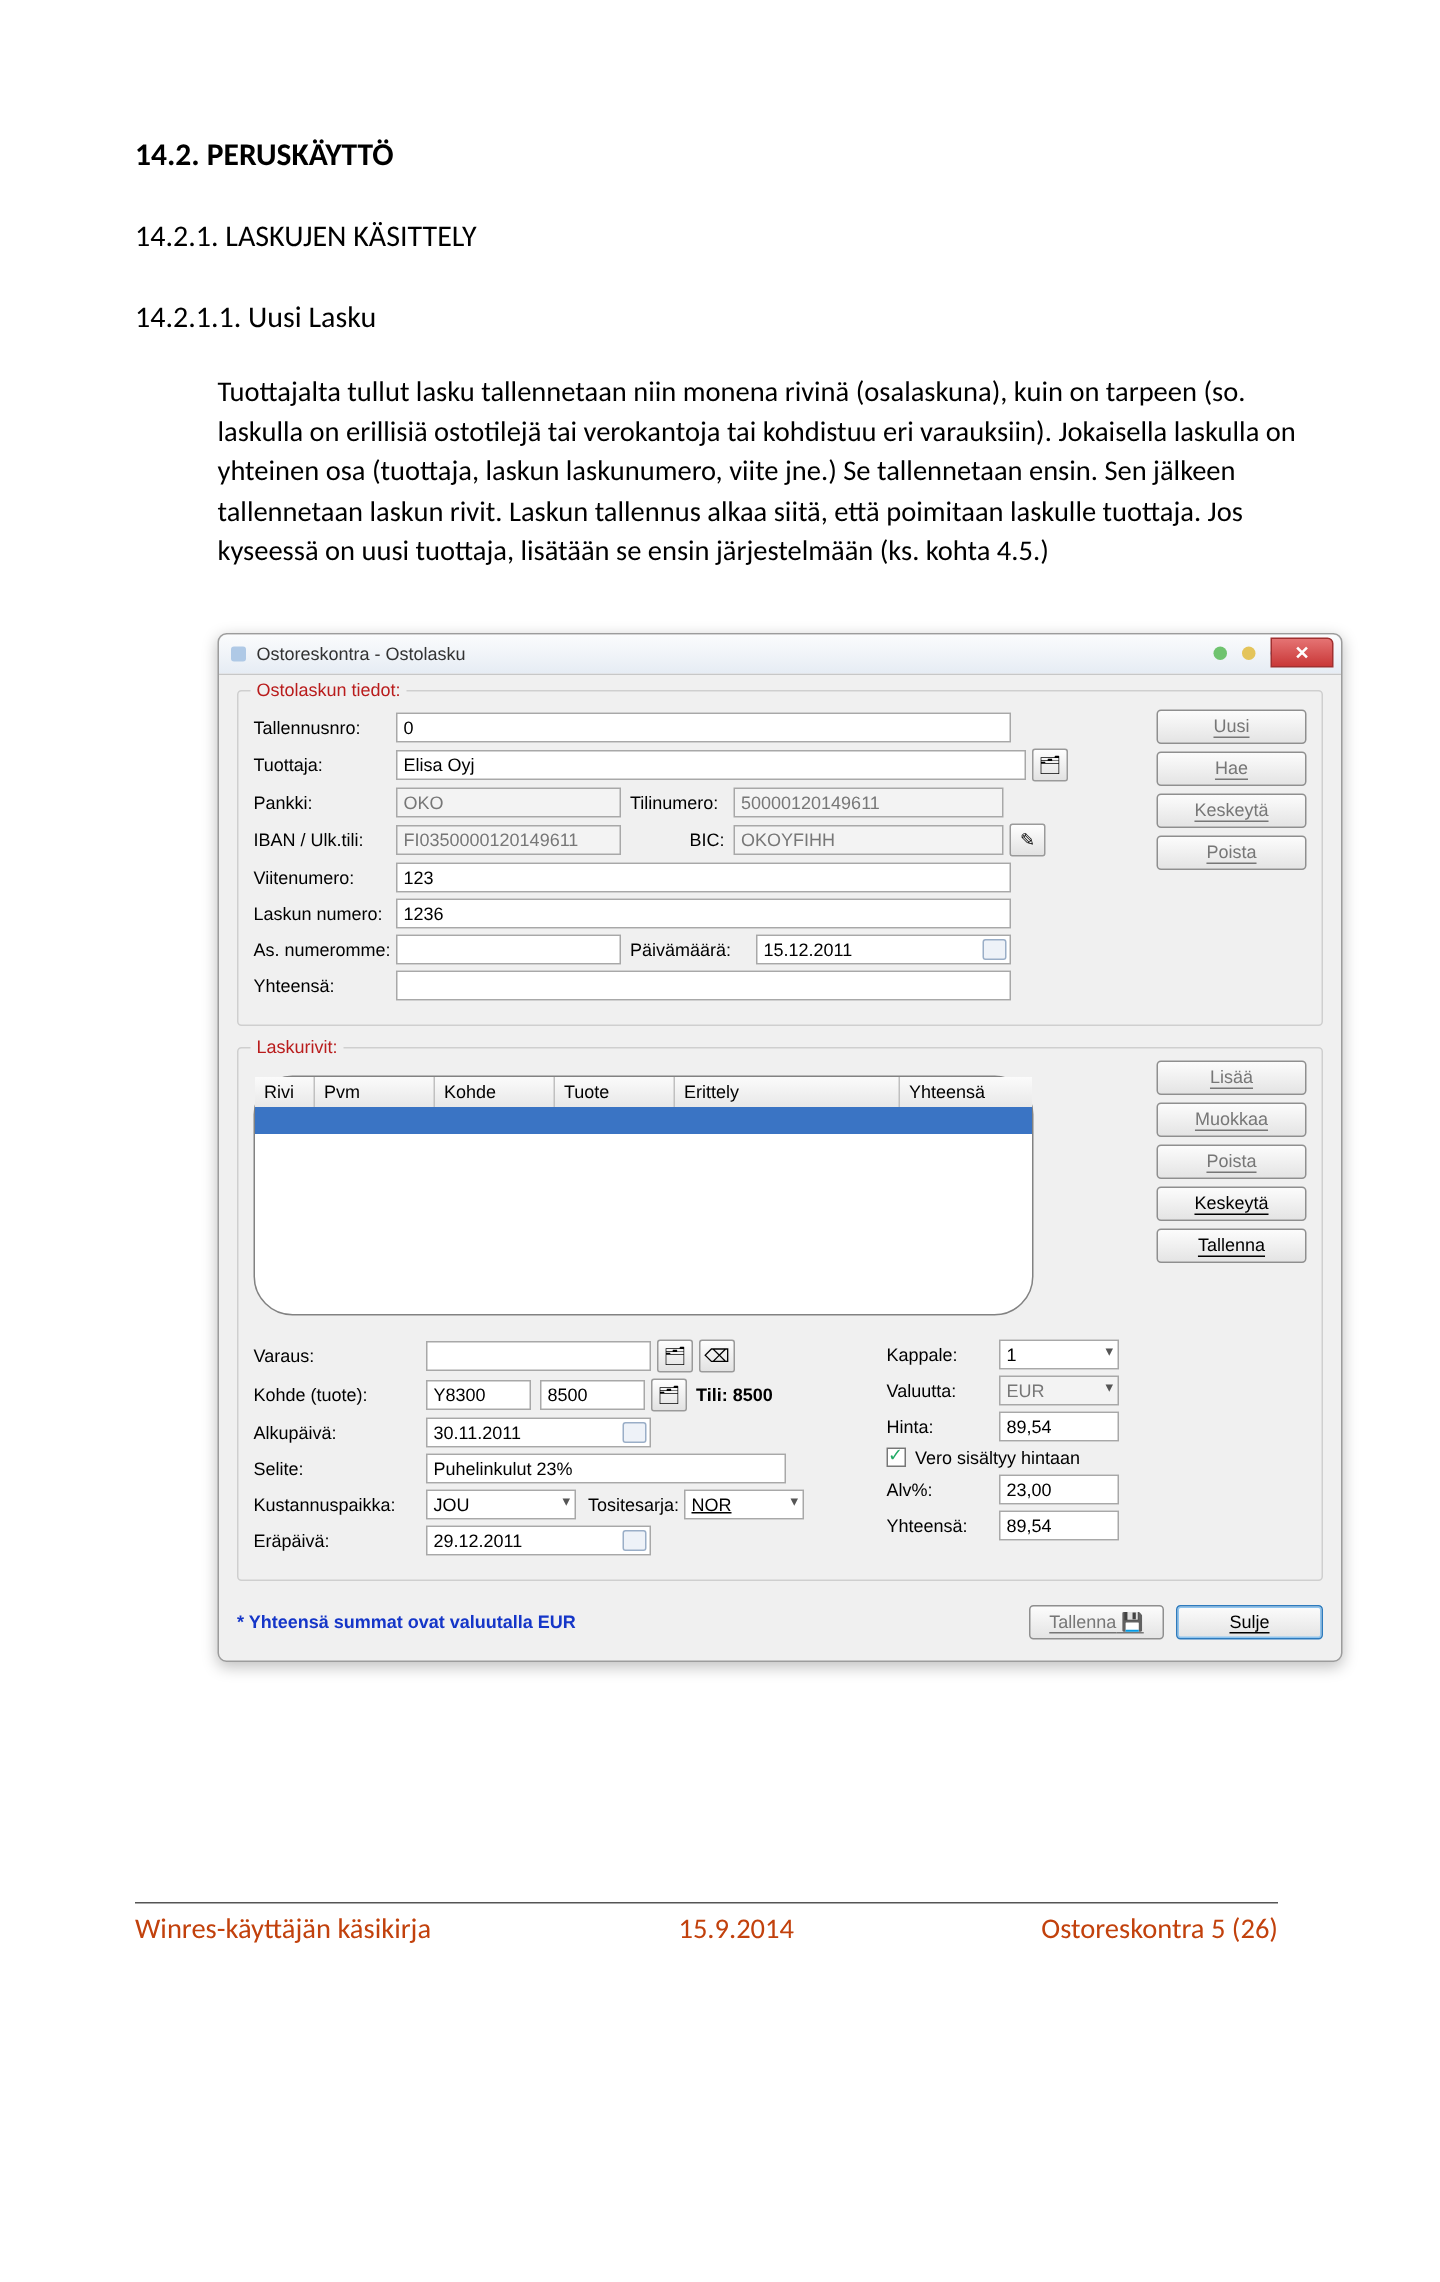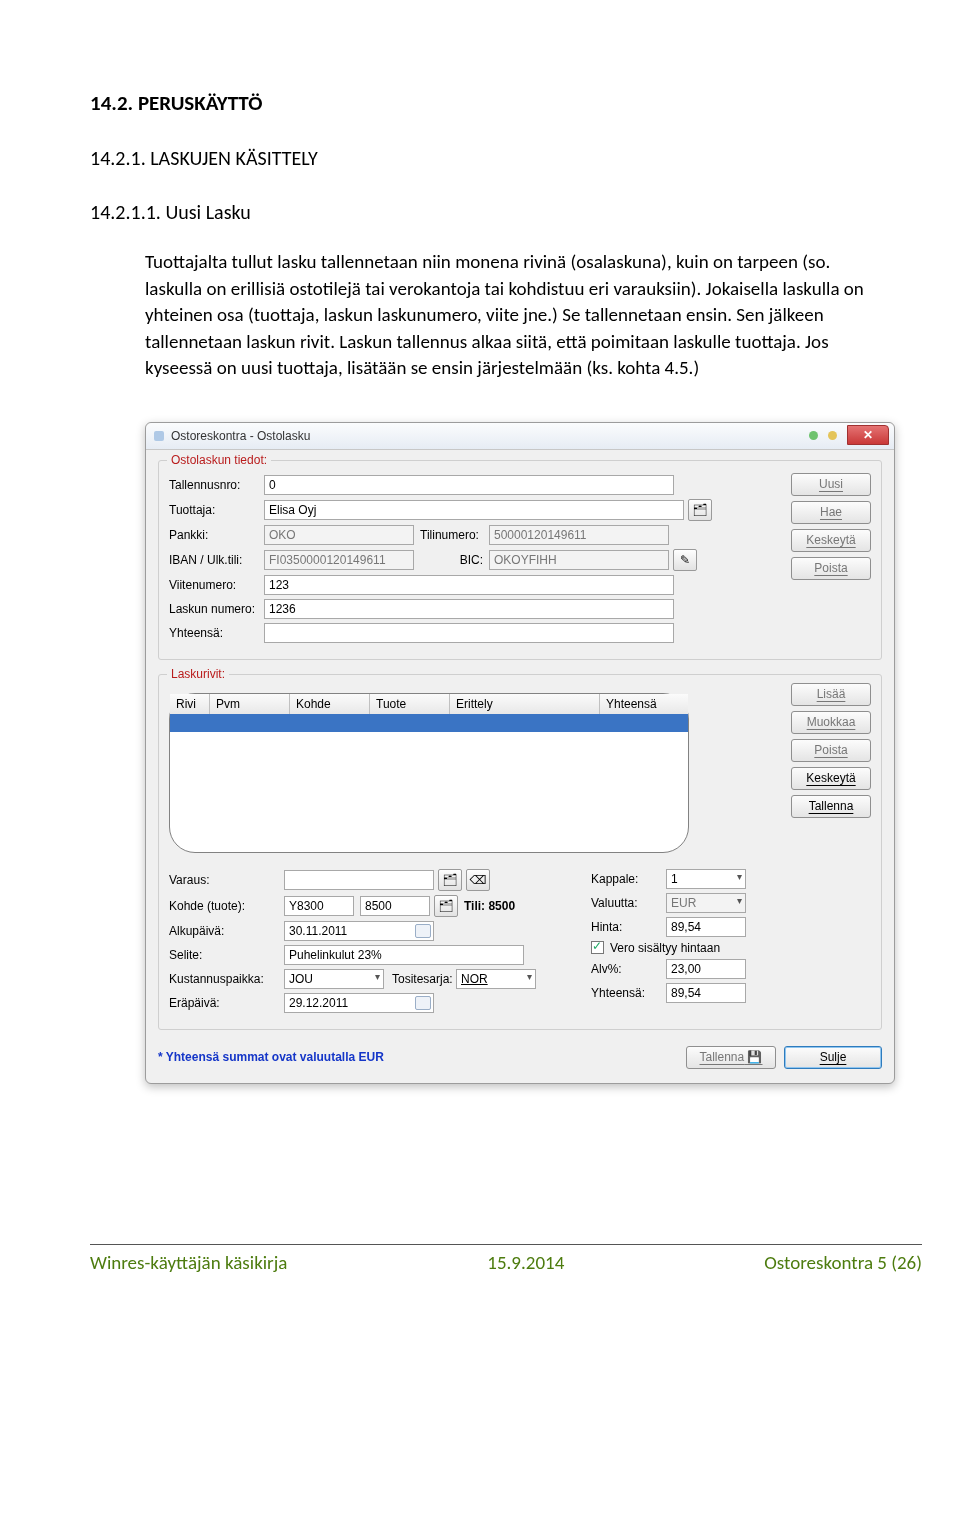--- a/index.html
+++ b/index.html
@@ -79,21 +79,21 @@
   .datebox .cal { position:absolute; right:2px; top:2px; width:16px; height:14px; background:#eef2f8; border:1px solid #9aaec7; border-radius:2px; }
   .iconbtn {
     width:24px; height:22px;
     background:linear-gradient(#fefefe,#e2e2e2);
     border:1px solid #9a9a9a; border-radius:2px;
     display:flex; align-items:center; justify-content:center;
     font-size:12px; margin-left:4px;
   }
   .sidebtns { position:absolute; right:10px; top:12px; display:flex; flex-direction:column; gap:5px; }
   .wbtn {
-    width:80px; height:23px;
+    width:100px; height:23px;
     background:linear-gradient(#fcfcfc,#e4e4e4);
     border:1px solid #8f8f8f; border-radius:3px;
     color:#777; display:flex; align-items:center; justify-content:center;
     text-decoration:underline; text-underline-offset:3px;
   }
   .wbtn.enabled { color:#000; }
   .wbtn.primary { border:1px solid #2e7bbd; box-shadow:0 0 0 1px #8fc5ef inset; color:#000; }
 
   
   .tbl { border:1px solid #828282; background:#fff; font-size:12px; }
@@ -110,25 +110,25 @@
   .col.right .row .lbl { width:75px; }
 
   .chk { display:inline-block; width:13px;height:13px;background:#fff;border:1px solid #777;margin-right:6px;position:relative; }
   .chk.checked::after { content:"✓"; position:absolute; top:-3px; left:0; font-size:12px; color:#2a6; }
 
   .note { color:#1536c8; font-size:12px; margin-top:6px; font-weight:bold; }
 
   .footerbtns { display:flex; justify-content:flex-end; gap:8px; margin-top:6px; }
 
   .pagefoot {
-    margin: 120px 38px 0 90px;
+    margin: 120px 108px 0 90px;
     border-top: 1px solid #555;
     padding-top:6px;
     display:flex; justify-content:space-between;
-    font-size:19px; color:#4d7c0f;
+    font-size:19px; color:#c2410c;
   }
 </style>
 </head>
 <body>
 
 <div class="page">
   <div class="h1">14.2. PERUSKÄYTTÖ</div>
   <div class="h2">14.2.1. LASKUJEN KÄSITTELY</div>
   <div class="h3">14.2.1.1. Uusi Lasku</div>
   <div class="para">Tuottajalta tullut lasku tallennetaan niin monena rivinä (osalaskuna), kuin on tarpeen (so. laskulla on erillisiä ostotilejä tai verokantoja tai kohdistuu eri varauksiin). Jokaisella laskulla on yhteinen osa (tuottaja, laskun laskunumero, viite jne.) Se tallennetaan ensin. Sen jälkeen tallennetaan laskun rivit. Laskun tallennus alkaa siitä, että poimitaan laskulle tuottaja. Jos kyseessä on uusi tuottaja, lisätään se ensin järjestelmään (ks. kohta 4.5.)</div>
@@ -177,20 +177,29 @@
           <div class="input ro" style="width:180px;">OKOYFIHH</div>
           <div class="iconbtn">✎</div>
         </div>
         <div class="row">
           <span class="lbl">Viitenumero:</span>
           <div class="input" style="width:410px;">123</div>
         </div>
         <div class="row">
           <span class="lbl">Laskun numero:</span>
           <div class="input" style="width:410px;">1236</div>
+        </div>
+        <div class="row">
+          <span class="lbl">As. numeromme:</span>
+          <div class="input" style="width:150px;"></div>
+          <span class="lbl2" style="width:90px;">Päivämäärä:</span>
+          <div class="input datebox" style="width:170px;">
+              <span>15.12.2011</span>
+              <span class="cal"></span>
+            </div>
         </div>
         <div class="row">
           <span class="lbl">Yhteensä:</span>
           <div class="input" style="width:410px;"></div>
         </div>
       </div>
 
       <div class="groupbox" style="padding-right:100px; padding-top:18px;margin-top:14px;">
         <div class="legend">Laskurivit:</div>
 

